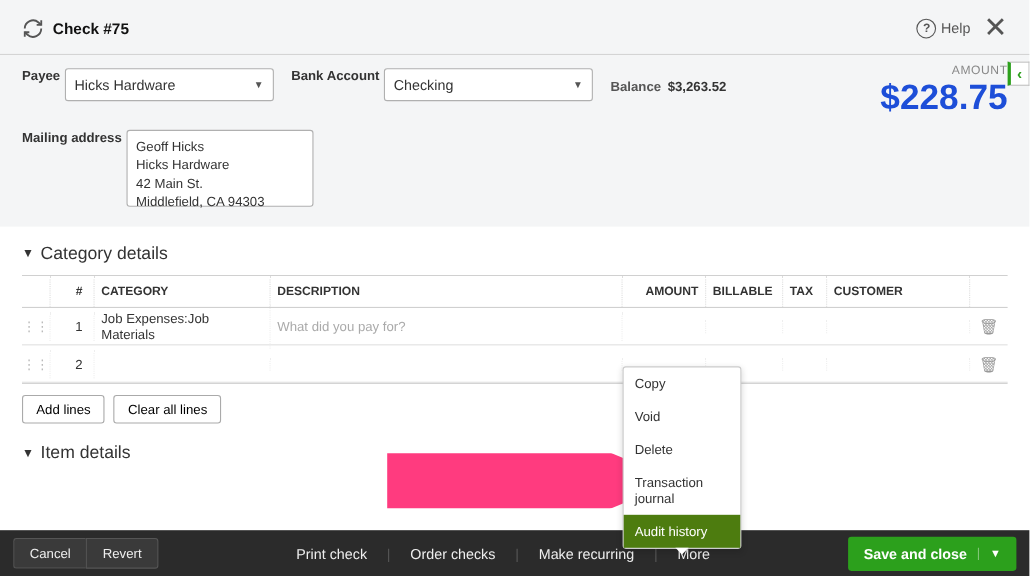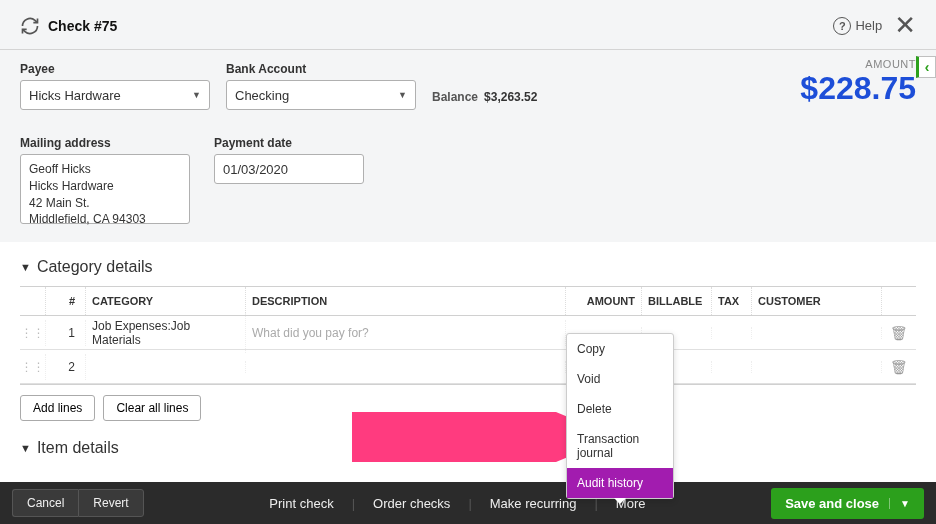--- a/index.html
+++ b/index.html
@@ -11,21 +11,21 @@
     .refresh-icon { width: 20px; height: 20px; }
     .page-title { font-size: 14px; font-weight: 700; color: #111; }
     .header-right { display: flex; align-items: center; gap: 12px; }
     .help { display: flex; align-items: center; gap: 4px; cursor: pointer; color: #555; font-size: 13px; }
     .help-icon-circle { width: 18px; height: 18px; border: 1.5px solid #555; border-radius: 50%; display: inline-flex; align-items: center; justify-content: center; font-size: 11px; font-weight: bold; }
     .close-x { font-size: 26px; color: #555; cursor: pointer; font-weight: 300; }
 
     
     .form-area { background: #f4f5f6; padding: 12px 20px 18px 20px; position: relative; }
     .row1 { display: flex; align-items: flex-end; gap: 16px; }
-    .field-group { display: flex; flex-direction: column; gap: 4px; }
+    .field-group { display: flex; flex-direction: row; gap: 4px; }
     .label { font-size: 12px; font-weight: 600; color: #333; }
     .dropdown, .input { background: #fff; border: 1px solid #b0b0b0; border-radius: 3px; height: 30px; padding: 0 8px; font-size: 13px; color: #333; display: flex; align-items: center; justify-content: space-between; }
     .dropdown { cursor: pointer; }
     .caret { font-size: 9px; color: #555; }
     .balance { display: flex; align-items: center; gap: 6px; font-size: 12px; padding-bottom: 6px; font-weight: bold; }
     .balance-label { color: #555; }
     .balance-value { color: #333; }
     
     .amount-block { position: absolute; right: 20px; top: 8px; text-align: right; }
     .amount-label { font-size: 11px; color: #888; letter-spacing: 0.5px; }
@@ -76,21 +76,21 @@
     .footer-center { flex: 1; display: flex; justify-content: center; gap: 10px; align-items: center; }
     .footer-link { cursor: pointer; color: #eee; padding: 0 8px; }
     .divider { color: #555; }
     .footer-right { }
     .save-btn { background: #2ca01c; color: #fff; border: none; border-radius: 3px; padding: 8px 14px; font-size: 13px; font-weight: 600; cursor: pointer; display: flex; align-items: center; gap: 10px; }
     .save-caret { border-left: 1px solid rgba(255,255,255,0.4); padding-left: 10px; font-size: 10px; }
 
     
     .context-menu { position: absolute; top: 333px; left: 566px; width: 108px; background: #fff; border: 1px solid #ccc; border-radius: 3px; box-shadow: 0 2px 6px rgba(0,0,0,0.15); z-index: 50; font-size: 12px; }
     .menu-item { padding: 8px 10px; cursor: pointer; color: #333; }
-    .menu-item.highlight { background: #a21caf; color: #fff; }
+    .menu-item.highlight { background: #4d7c0f; color: #fff; }
     .menu-arrow { position: absolute; bottom: -6px; left: 50%; margin-left: -6px; width: 0; height: 0; border-left: 6px solid transparent; border-right: 6px solid transparent; border-top: 6px solid #fff; }
 
     
     .arrow-anno { position: absolute; top: 412px; left: 350px; z-index: 40; }
   </style>
 </head>
 <body>
 
 <div class="header">
   <div class="header-left">
@@ -142,26 +142,20 @@
   </div>
 
   <div class="row2">
     <div class="field-group">
       <span class="label">Mailing address</span>
       <div class="textarea" style="width:170px;height:70px">Geoff Hicks
 Hicks Hardware
 42 Main St.
 Middlefield, CA  94303</div>
     </div>
-    <div class="field-group">
-      <span class="label">Payment date</span>
-      <div class="input" style="width:150px">
-        <span>01/03/2020</span>
-      </div>
-    </div>
   </div>
 
 </div>
 
 <div class="section">
   <div class="section-header">
     <span class="tri">▼</span>
     <span>Category details</span>
   </div>
   <div class="table">

